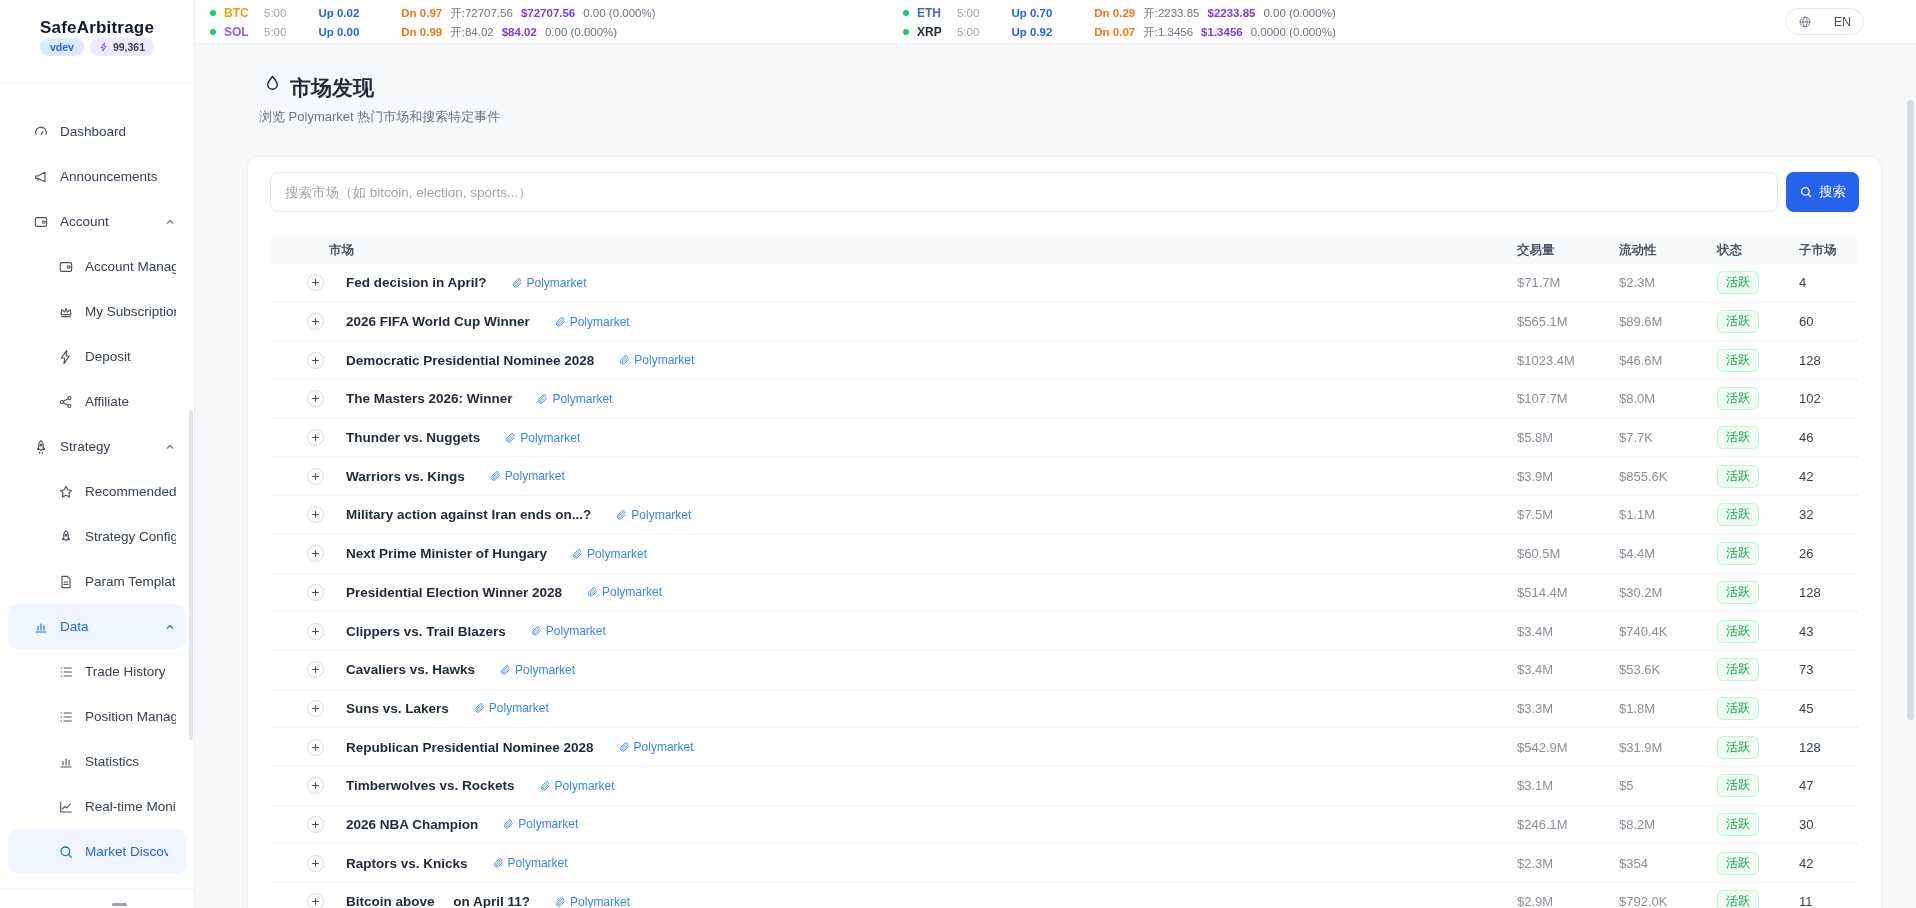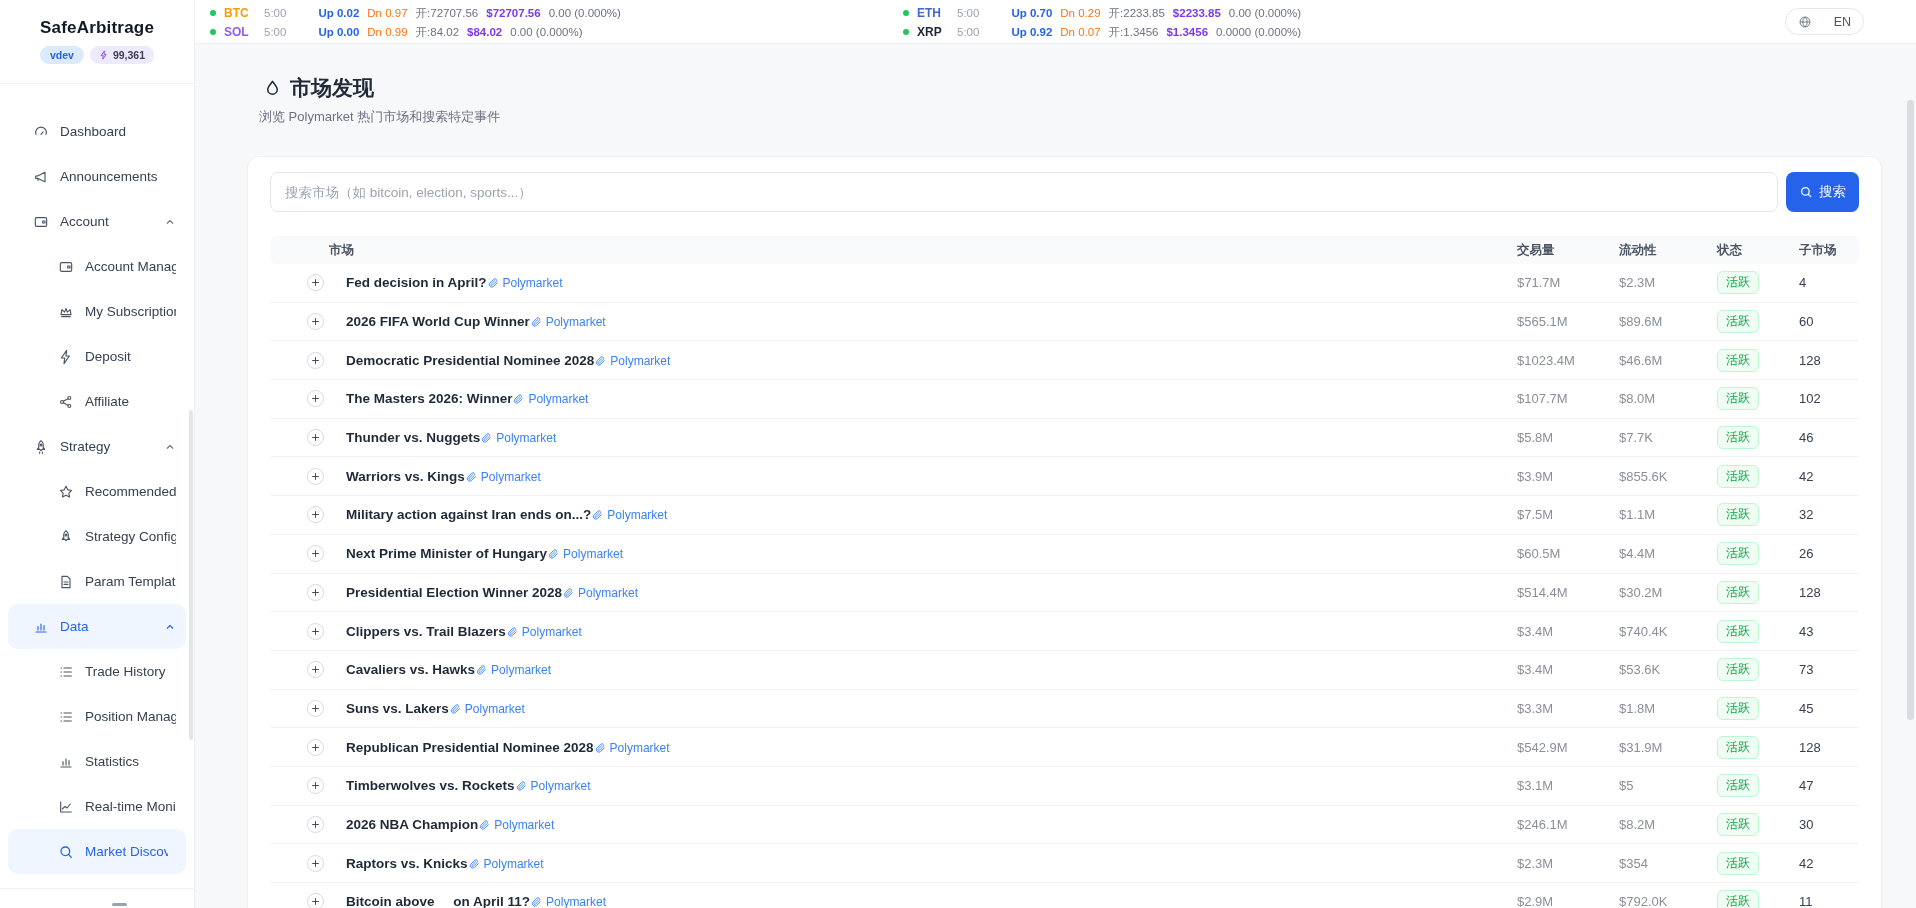--- a/index.html
+++ b/index.html
@@ -9,21 +9,21 @@
     font-family:"Liberation Sans", sans-serif;
     background:#f7f8fa; color:#374151;
   }
   .app { display:flex; width:1916px; height:908px; }
 
   
   .sidebar { width:195px; min-width:195px; height:908px; background:#fff;
     border-right:1px solid #eceef1; position:relative; }
   .logo-block { height:84px; border-bottom:1px solid #f0f1f4; text-align:center; padding-top:18px; }
   .logo { font-size:17px; font-weight:700; color:#111827; letter-spacing:.2px; }
-  .badges { margin-top:8px; display:flex; justify-content:center; gap:6px; }
+  .badges { margin-top:0; display:flex; justify-content:center; gap:6px; }
   .badge-env { background:#dbeafe; color:#2563eb; font-size:10.5px; font-weight:700;
     padding:3px 10px; border-radius:10px; }
   .badge-credits { background:#ede9fe; color:#3f3f50; font-size:10.5px; font-weight:700;
     padding:3px 9px; border-radius:10px; display:inline-flex; align-items:center; gap:4px; }
   .badge-credits svg { color:#7c3aed; }
   .menu { padding-top:25px; }
   .s-item { height:45px; display:flex; align-items:center; gap:11px;
     padding:0 18px 0 33px; color:#374151; font-size:13.5px; cursor:pointer; }
   .s-item .s-ic { width:16px; height:16px; flex:none; color:#4b5563; }
   .s-item .s-label { flex:1; white-space:nowrap; overflow:hidden; }
@@ -48,32 +48,32 @@
   .ticker-group { position:absolute; top:4px; left:15px; display:flex; flex-direction:column; gap:1px; }
   .ticker-group.right { left:708px; }
   .ticker-row { display:flex; align-items:center; gap:8px; height:18px;
     font-size:11.5px; color:#6b7280; white-space:nowrap; }
   .dot { width:6px; height:6px; border-radius:50%; background:#22c55e; flex:none; }
   .tsym { font-weight:700; font-size:12px; width:32px; }
   .sym-btc { color:#f59e0b; } .sym-sol { color:#8b5cf6; }
   .sym-eth { color:#4466d0; } .sym-xrp { color:#1f2937; }
   .t-time { color:#9ca3af; }
   .t-up { color:#2563eb; font-weight:700;margin-left:24px; }
-  .t-dn { color:#f97316; font-weight:400; }
+  .t-dn { color:#f97316; font-weight:700;margin-left:34px; }
   .t-open { color:#6b7280; }
   .t-price { color:#7c3aed; font-weight:700;text-align:right; }
   .t-chg { color:#6b7280; }
   .lang-btn { position:absolute; right:52px; top:8px; height:27px; padding:0 12px;
     border-radius:14px; border:1px solid #e5e7eb; background:#fff; display:flex;
     align-items:center; gap:22px; font-size:12.5px; color:#4b5563; cursor:pointer;
     font-family:"Liberation Sans", sans-serif; }
   .lang-btn svg { color:#6b7280; }
 
   .page-head { padding:30px 0 0 68px; }
-  .title-row { display:flex; align-items:center; gap:8px; }
+  .title-row { display:flex; gap:8px; }
   .title-row h1 { margin:0; font-size:21px; font-weight:800; color:#1f2937; }
   .title-row svg { color:#1f2937; }
   .subtitle { margin:6px 0 0 -4px; font-size:13px; color:#6b7280; }
 
   .card { position:absolute; left:52px; right:34px; top:156px; height:790px;
     background:#fff; border:1px solid #eef0f3; border-radius:12px;
     box-shadow:0 1px 2px rgba(16,24,40,.05); padding:15px 22px 0; }
   .search-row { display:flex; gap:8px; }
   .search-input { flex:1; height:40px; border:1px solid #e5e7eb; border-radius:8px;
     padding:0 14px; font-size:13.5px; color:#374151; outline:none; background:#fff;
@@ -88,21 +88,21 @@
   .th-market { flex:1; padding-left:59px; }
   .col-vol { width:102px; } .col-liq { width:98px; }
   .col-status { width:82px; } .col-sub { width:60px; }
   .trow { display:flex; align-items:center; height:38.7px; border-bottom:1px solid #f1f2f5;
     font-size:13px; }
   .col-plus { width:76px; padding-left:37px; }
   .plus-btn { width:17px; height:17px; border-radius:50%; border:1px solid #d6dae0;
     background:#fff; color:#374151; display:flex; align-items:center; justify-content:center;
     padding:0; cursor:pointer; }
   .plus-btn svg { width:11px; height:11px; }
-  .col-name { flex:1; display:flex; align-items:flex-end; gap:0; min-width:0; }
+  .col-name { flex:1; display:flex; align-items:center; gap:24px; min-width:0; }
   .mname { font-weight:700; color:#1f2937; font-size:13.5px; white-space:nowrap; }
   .mlink { display:inline-flex; align-items:center; gap:4px; color:#3b82f6; font-size:12px;
     text-decoration:none; cursor:pointer; }
   .mlink svg { width:12px; height:12px; }
   .val { color:#8a8f98; }
   .badge-active { display:inline-block; padding:2px 8px; font-size:12px; color:#16a34a;
     background:#f0fdf4; border:1px solid #bbf7d0; border-radius:6px; }
   .subcount { color:#374151; }
 
   .page-scroll { position:absolute; right:2px; top:100px; width:7px; height:620px;

